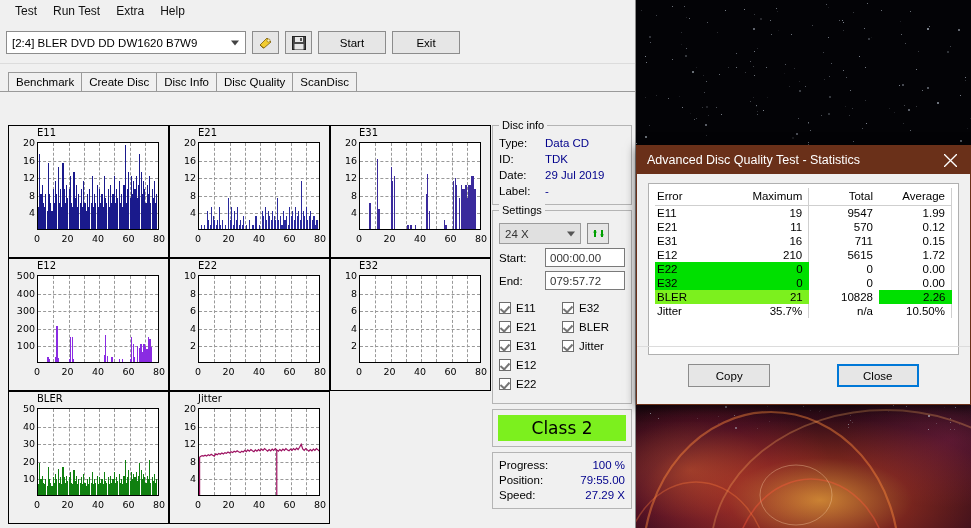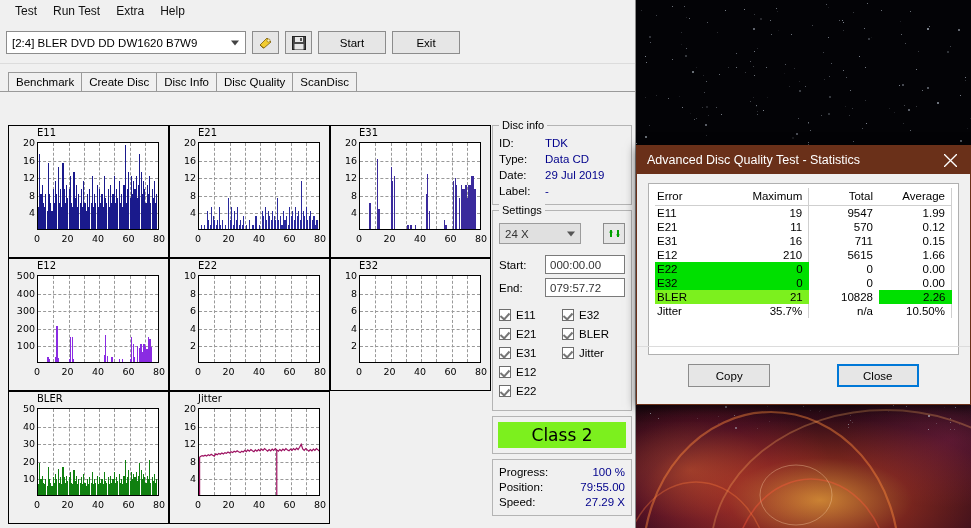--- a/index.html
+++ b/index.html
@@ -1346,41 +1346,41 @@
         <div class="xtick" style="left: 119.5px; top: 107px;">60</div>
         <div class="xtick" style="left: 150px; top: 107px;">80</div>
       </div>
     </div>
 
   <div id="infocol">
 
     <div class="group" style="padding:9px 0 5px 0;">
       <span class="glabel">Disc info</span>
       <div class="kv">
+        <span class="k">Type:</span>
+        <span class="v">Data CD</span>
+      </div>
+      <div class="kv">
         <span class="k">ID:</span>
         <span class="v">TDK</span>
-      </div>
-      <div class="kv">
-        <span class="k">Type:</span>
-        <span class="v">Data CD</span>
       </div>
       <div class="kv">
         <span class="k">Date:</span>
         <span class="v">29 Jul 2019</span>
       </div>
       <div class="kv">
         <span class="k">Label:</span>
         <span class="v">-</span>
       </div>
     </div>
 
     <div class="group" style="padding:10px 0 4px 0;">
       <span class="glabel">Settings</span>
 
-      <div style="display:flex;align-items:center;margin:2px 6px 11px 6px;justify-content:space-between;">
+      <div style="display:flex;align-items:center;margin:2px 6px 4px 6px;">
         <div class="sel">
           <span>24 X</span>
           <span class="caret"></span>
         </div>
         <div class="refresh-btn">
           <svg width="13" height="13" viewBox="0 0 13 13">
             <path d="M3 3 L3 10" stroke="#00a000" stroke-width="2" fill="none"></path>
             <path d="M10 3 L10 10" stroke="#00a000" stroke-width="2" fill="none"></path>
             <path d="M3 3 l-2 2.5 h4 z" fill="#00a000"></path>
             <path d="M10 10 l-2 -2.5 h4 z" fill="#00a000"></path>
@@ -1495,21 +1495,21 @@
             <tr>
               <td class="c1">E31</td>
               <td class="c2 vline">16</td>
               <td class="c3">711</td>
               <td class="c4 vline">0.15</td>
             </tr>
             <tr>
               <td class="c1">E12</td>
               <td class="c2 vline">210</td>
               <td class="c3">5615</td>
-              <td class="c4 vline">1.66</td>
+              <td class="c4 vline">1.72</td>
             </tr>
             <tr>
               <td class="c1" style="background: rgb(0, 224, 0);">E22</td>
               <td class="c2 vline" style="background: rgb(0, 224, 0); border-right: none;">0</td>
               <td class="c3">0</td>
               <td class="c4 vline">0.00</td>
             </tr>
             <tr>
               <td class="c1" style="background: rgb(0, 224, 0);">E32</td>
               <td class="c2 vline" style="background: rgb(0, 224, 0); border-right: none;">0</td>

